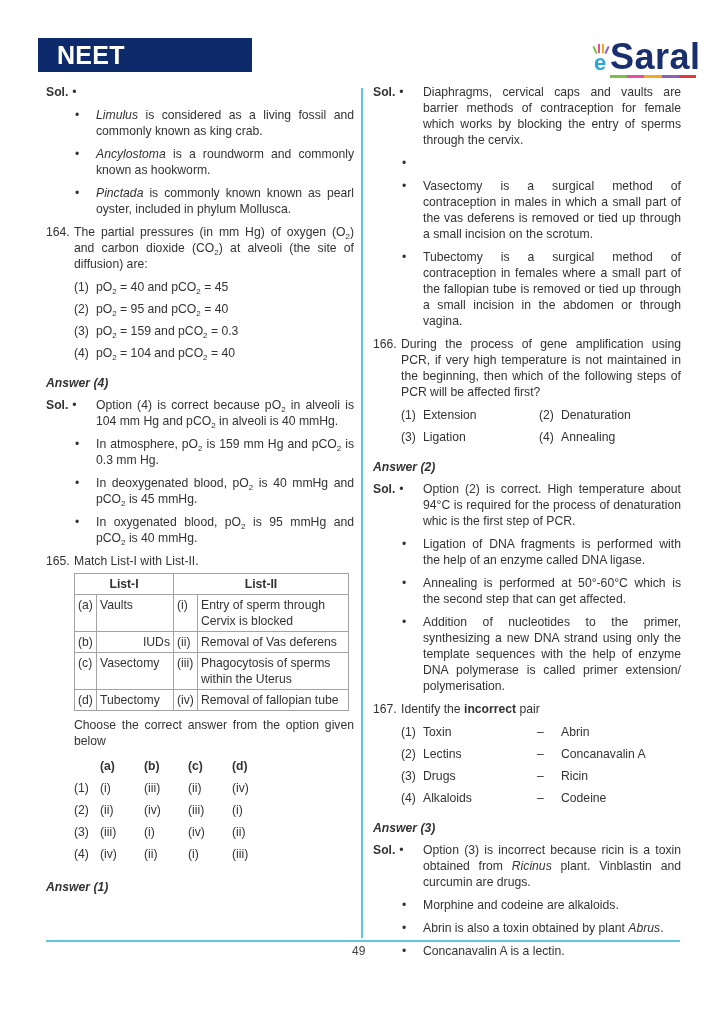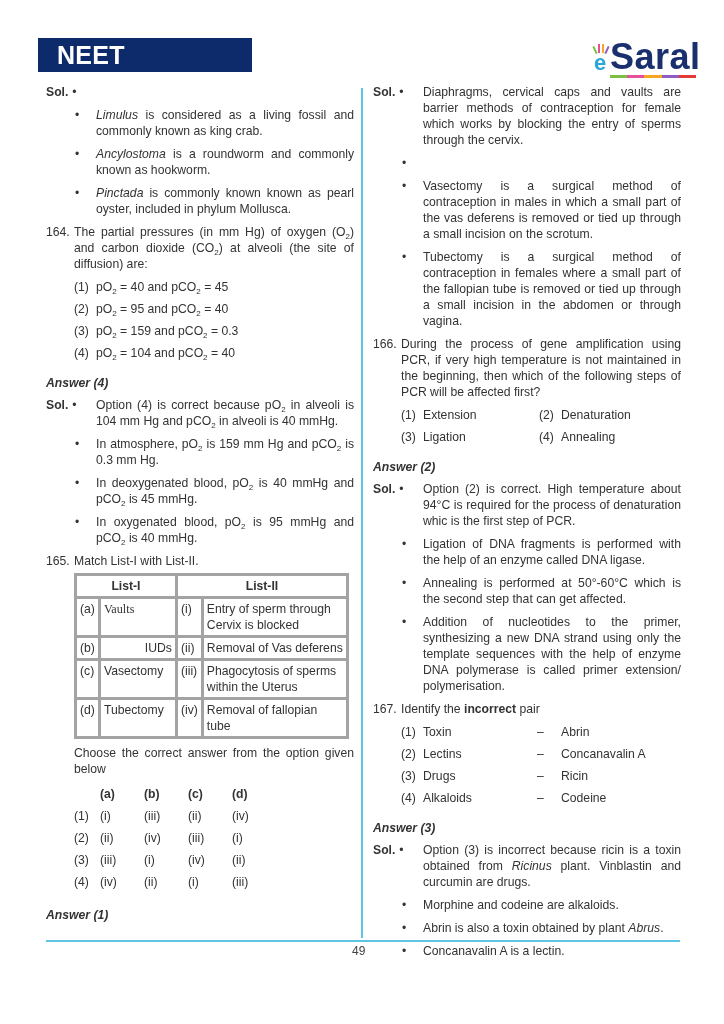--- a/index.html
+++ b/index.html
@@ -23,21 +23,21 @@
   .bullet-gap { width: 50px; flex: none; text-align: left; padding-left: 29px; }
   .txt { flex: 1; text-align: justify; }
   .item { margin-bottom: 7px; }
   .qnum { width: 28px; flex: none; }
   .opt { display: flex; margin-left: 28px; margin-bottom: 6px; }
   .opt .n { width: 22px; flex: none; }
   .answer { font-weight: bold; margin: 14px 0 6px 0; font-style: italic; }
   sub { font-size: 8px; vertical-align: -3px; line-height: 0; }
   i { font-style: italic; }
   table.match { border-collapse: collapse; margin: 4px 0 0 28px; width: 275px; font-size: 12.2px; }
-  table.match td, table.match th { border: 3px solid #a3a3a3; padding: 2px 3px; vertical-align: top; line-height: 16px; }
+  table.match td, table.match th { border: 1px solid #a3a3a3; padding: 2px 3px; vertical-align: top; line-height: 16px; }
   table.match th { font-weight: bold; text-align: center; }
   .opt-grid { margin-left: 28px; margin-top: 6px; }
   .opt-grid .gr { display: flex; height: 22px; align-items: center; }
   .opt-grid .c0 { width: 26px; }
   .opt-grid .c { width: 44px; }
   .opt-grid .hdr { font-weight: bold; }
   .pair { display: flex; margin-left: 28px; margin-bottom: 6px; }
   .pair .n { width: 22px; }
   .pair .a { width: 114px; }
   .pair .d { width: 24px; }
@@ -134,21 +134,21 @@
   <table class="match">
     <thead>
       <tr>
         <th colspan="2">List-I</th>
         <th colspan="2">List-II</th>
       </tr>
     </thead>
     <tbody id="matchbody">
         <tr>
           <td style="width: 22px;">(a)</td>
-          <td style="width: 77px; font-family: Liberation Serif, serif;">Vaults</td>
+          <td style="width: 77px;">Vaults</td>
           <td style="width: 24px;">(i)</td>
           <td>Entry of sperm through Cervix is blocked</td>
         </tr>
         <tr>
           <td style="width: 22px;">(b)</td>
           <td style="width: 77px; text-align: right;">IUDs</td>
           <td style="width: 24px;">(ii)</td>
           <td>Removal of Vas deferens</td>
         </tr>
         <tr>

